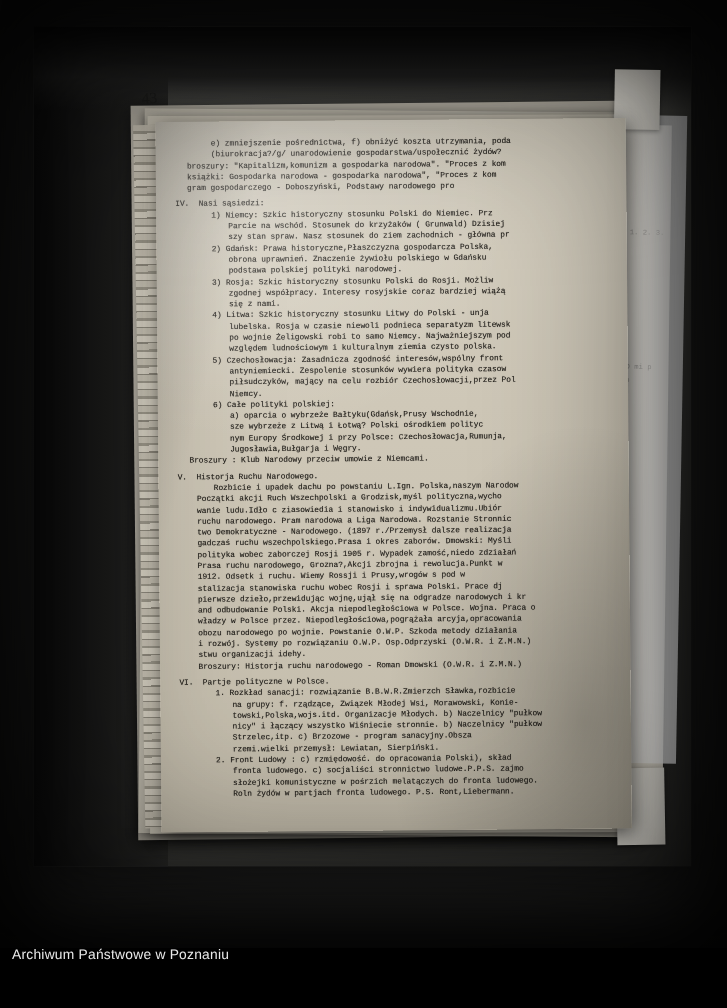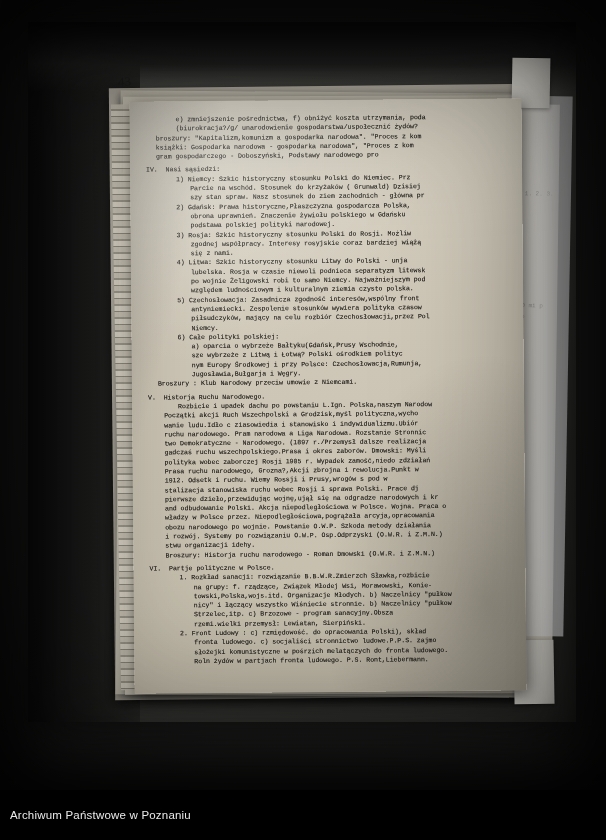--- a/index.html
+++ b/index.html
@@ -209,21 +209,21 @@
     pointer-events: none;
   }
 
   
   .caption-bar {
     position: absolute;
     left: 0; bottom: 0;
     width: 606px; height: 50px;
     background: #000;
     display: flex;
-    align-items: center;
+    align-items: flex-start;
   }
   .caption-text {
     color: #e9e9e9;
     font-size: 11.5px;
     padding-left: 10px;
     letter-spacing: 0.2px;
   }
 </style>
 </head>
 <body>

